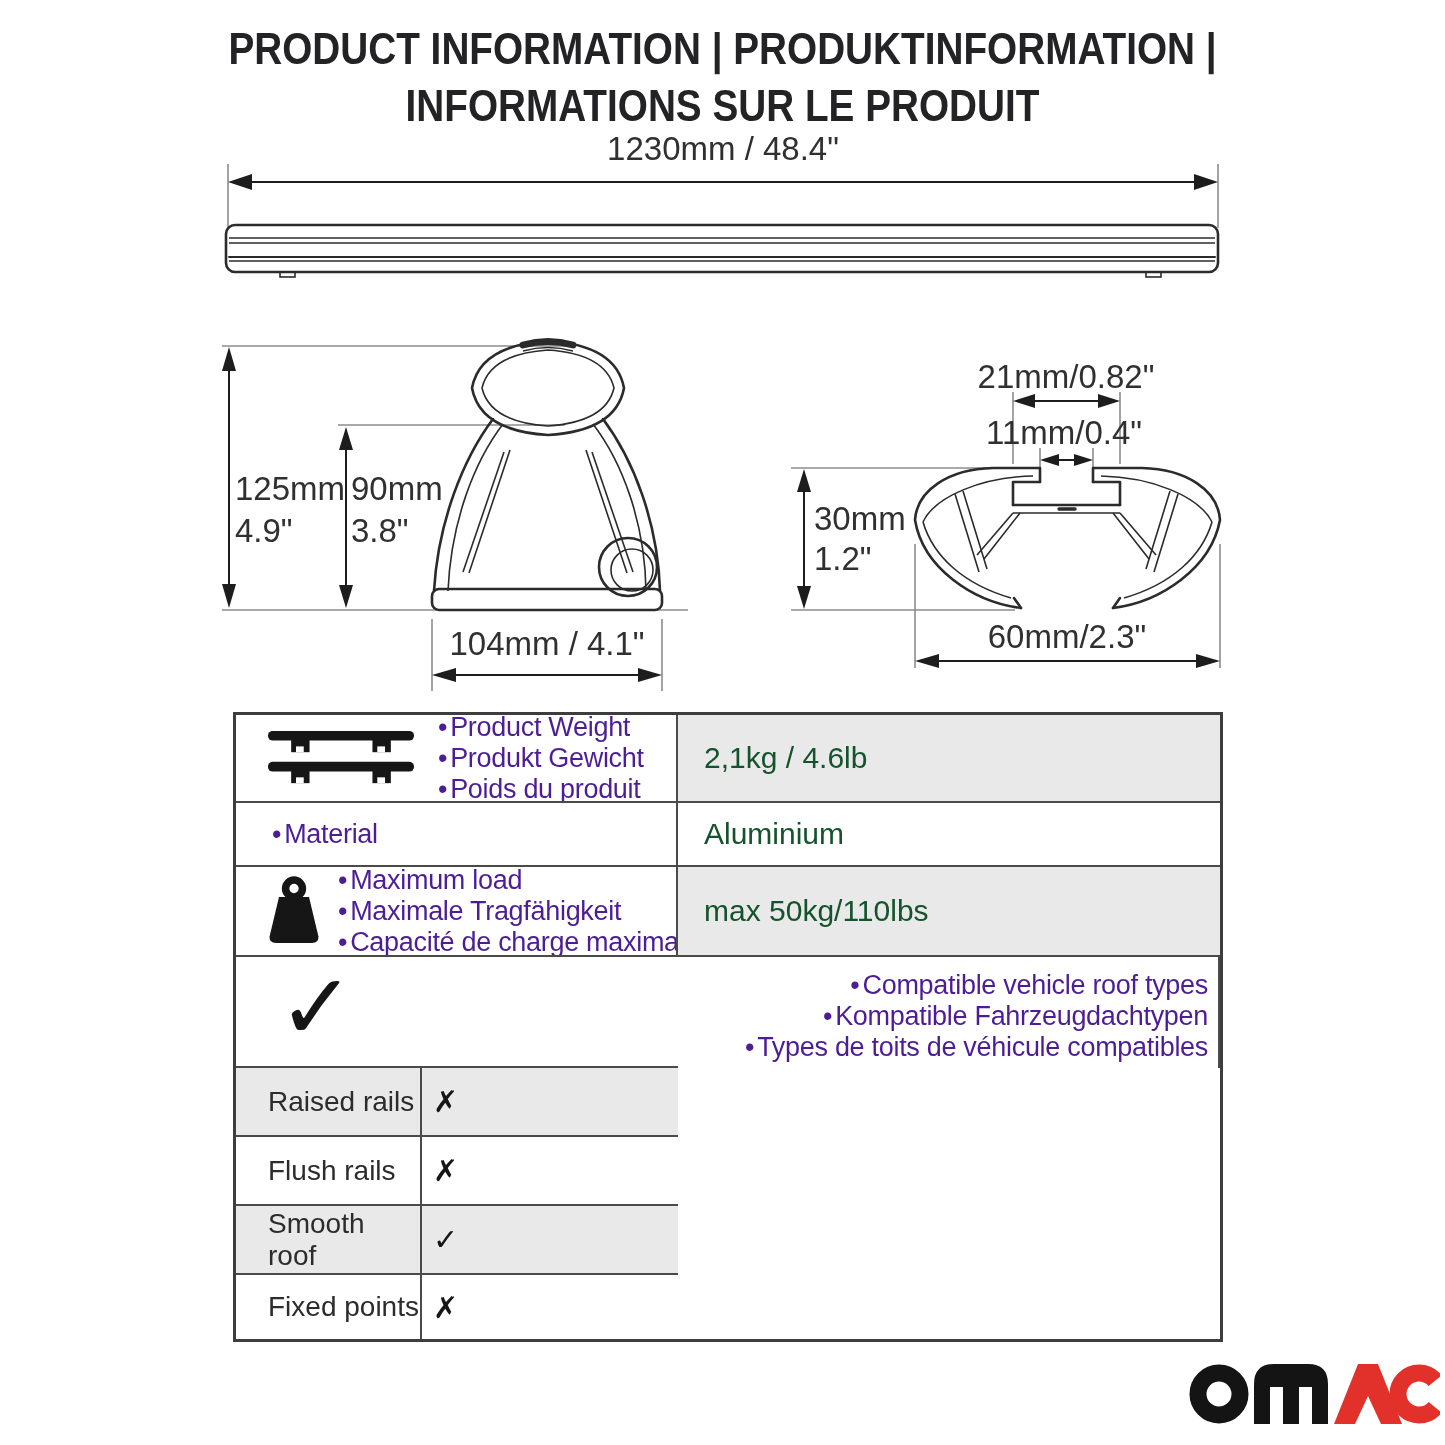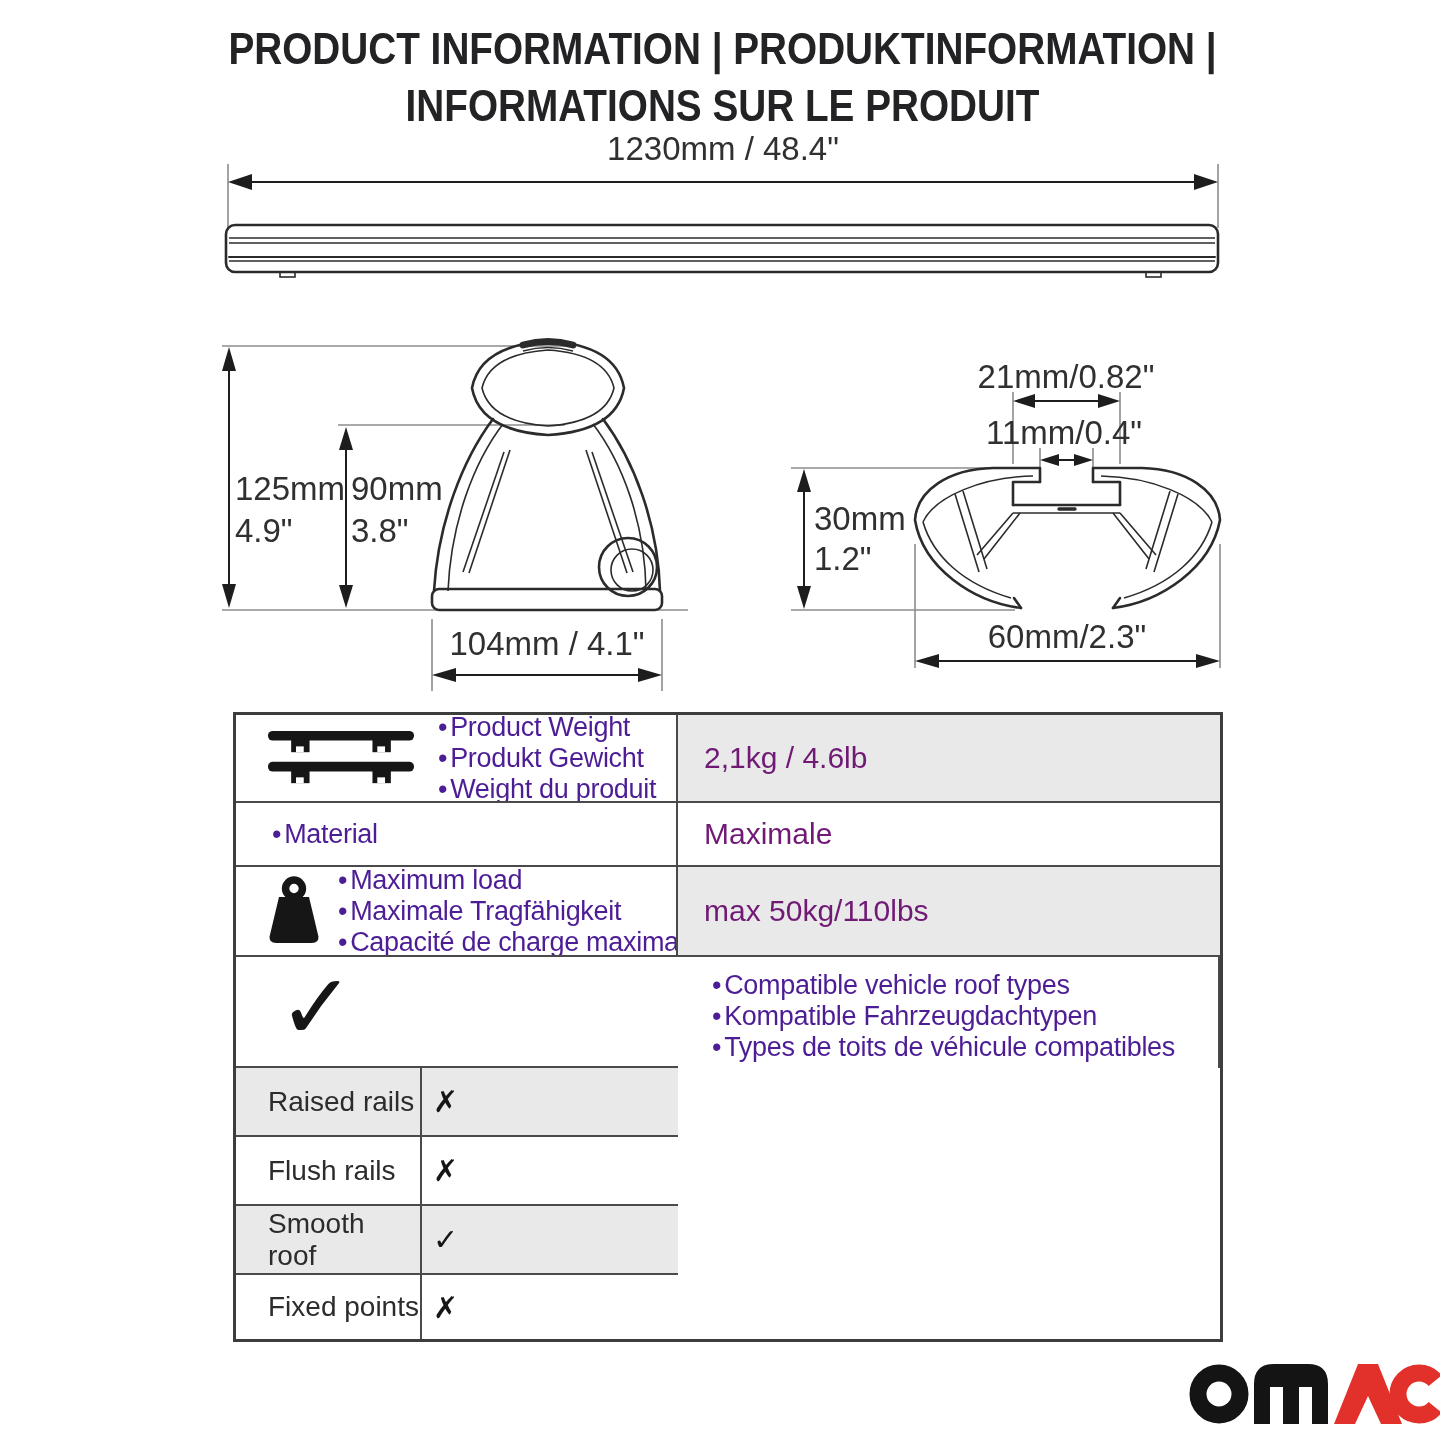--- a/index.html
+++ b/index.html
@@ -26,29 +26,29 @@
       border:3px solid #3d3d3d;display:grid;grid-template-columns:442px 1fr;
       grid-template-rows:88px 64px 90px 111px 1fr;box-sizing:border-box;background:#fff;}
   .cell{box-sizing:border-box;display:flex;align-items:center;overflow:hidden;}
   .lcell{border-right:2px solid #4a4a4a;}
   .bb{border-bottom:2px solid #4a4a4a;}
   .gray{background:#e9e9e9;}
   .labels{font-size:27px;line-height:31px;letter-spacing:-0.3px;color:#4c1d95;}
   .labels div{white-space:nowrap;}
   .labels div::before{content:"•";margin-right:3px;}
   .labels.wrap div{white-space:normal;}
-  .val{font-size:30px;padding-left:26px;color:#701a75;}
+  .val{font-size:30px;padding-left:26px;color:#14532d;}
   .bigcheck{font-size:92px;font-weight:600;line-height:1;padding-left:42px;margin-top:-8px;
       font-family:"DejaVu Sans",sans-serif;color:#161616;}
   .roofgrid{display:grid;grid-template-columns:186px 1fr;grid-template-rows:69px 69px 69px 1fr;}
   .sublabel{font-size:28px;padding-left:32px;color:#2c2c2c;}
   .subval{font-size:30px;padding-left:11px;font-family:"DejaVu Sans",sans-serif;color:#161616;}
   .subr{border-right:2px solid #4a4a4a;}
   .roofcell-left{flex-direction:column;align-items:center;justify-content:center;gap:16px;}
-  .rooftxt{align-self:stretch;padding:0 10px 8px 34px;}
+  .rooftxt{align-self:stretch;padding:0 10px 8px 34px;text-align:right;}
 
   .icon-slot{flex:0 0 auto;}
 </style>
 </head>
 <body>
 
 <div id="page">
 
   <div id="title">
     <span class="tline">PRODUCT INFORMATION | PRODUKTINFORMATION |</span>
@@ -179,31 +179,31 @@
         <rect x="115" y="21" width="8" height="6" fill="#fff"></rect>
         <rect class="inkfill" x="2" y="37" width="151" height="10" rx="5"></rect>
         <rect class="inkfill" x="26" y="46" width="19" height="13"></rect>
         <rect x="31" y="53" width="8" height="6" fill="#fff"></rect>
         <rect class="inkfill" x="110" y="46" width="19" height="13"></rect>
         <rect x="115" y="53" width="8" height="6" fill="#fff"></rect>
       </svg>
       <div class="labels" style="margin-left:22px;">
         <div>Product Weight</div>
         <div>Produkt Gewicht</div>
-        <div>Weight du produit</div>
+        <div>Poids du produit</div>
       </div>
     </div>
     <div class="cell bb gray val">2,1kg / 4.6lb</div>
 
     <div class="cell lcell bb">
       <div class="labels" style="margin-left:36px;">
         <div>Material</div>
       </div>
     </div>
-    <div class="cell bb val">Maximale</div>
+    <div class="cell bb val">Aluminium</div>
 
     <div class="cell lcell bb">
       <svg class="icon-slot" width="60" height="76" viewBox="0 0 64 78" style="margin-left:28px;">
         <circle cx="32" cy="15" r="9" fill="none" stroke="#161616" stroke-width="8"></circle>
         <path class="inkfill" d="M16,24 L48,24 L58,66 Q59,73 51,73 L13,73 Q5,73 6,66 Z"></path>
       </svg>
       <div class="labels" style="margin-left:14px;">
         <div>Maximum load</div>
         <div>Maximale Tragfähigkeit</div>
         <div>Capacité de charge maximale</div>

